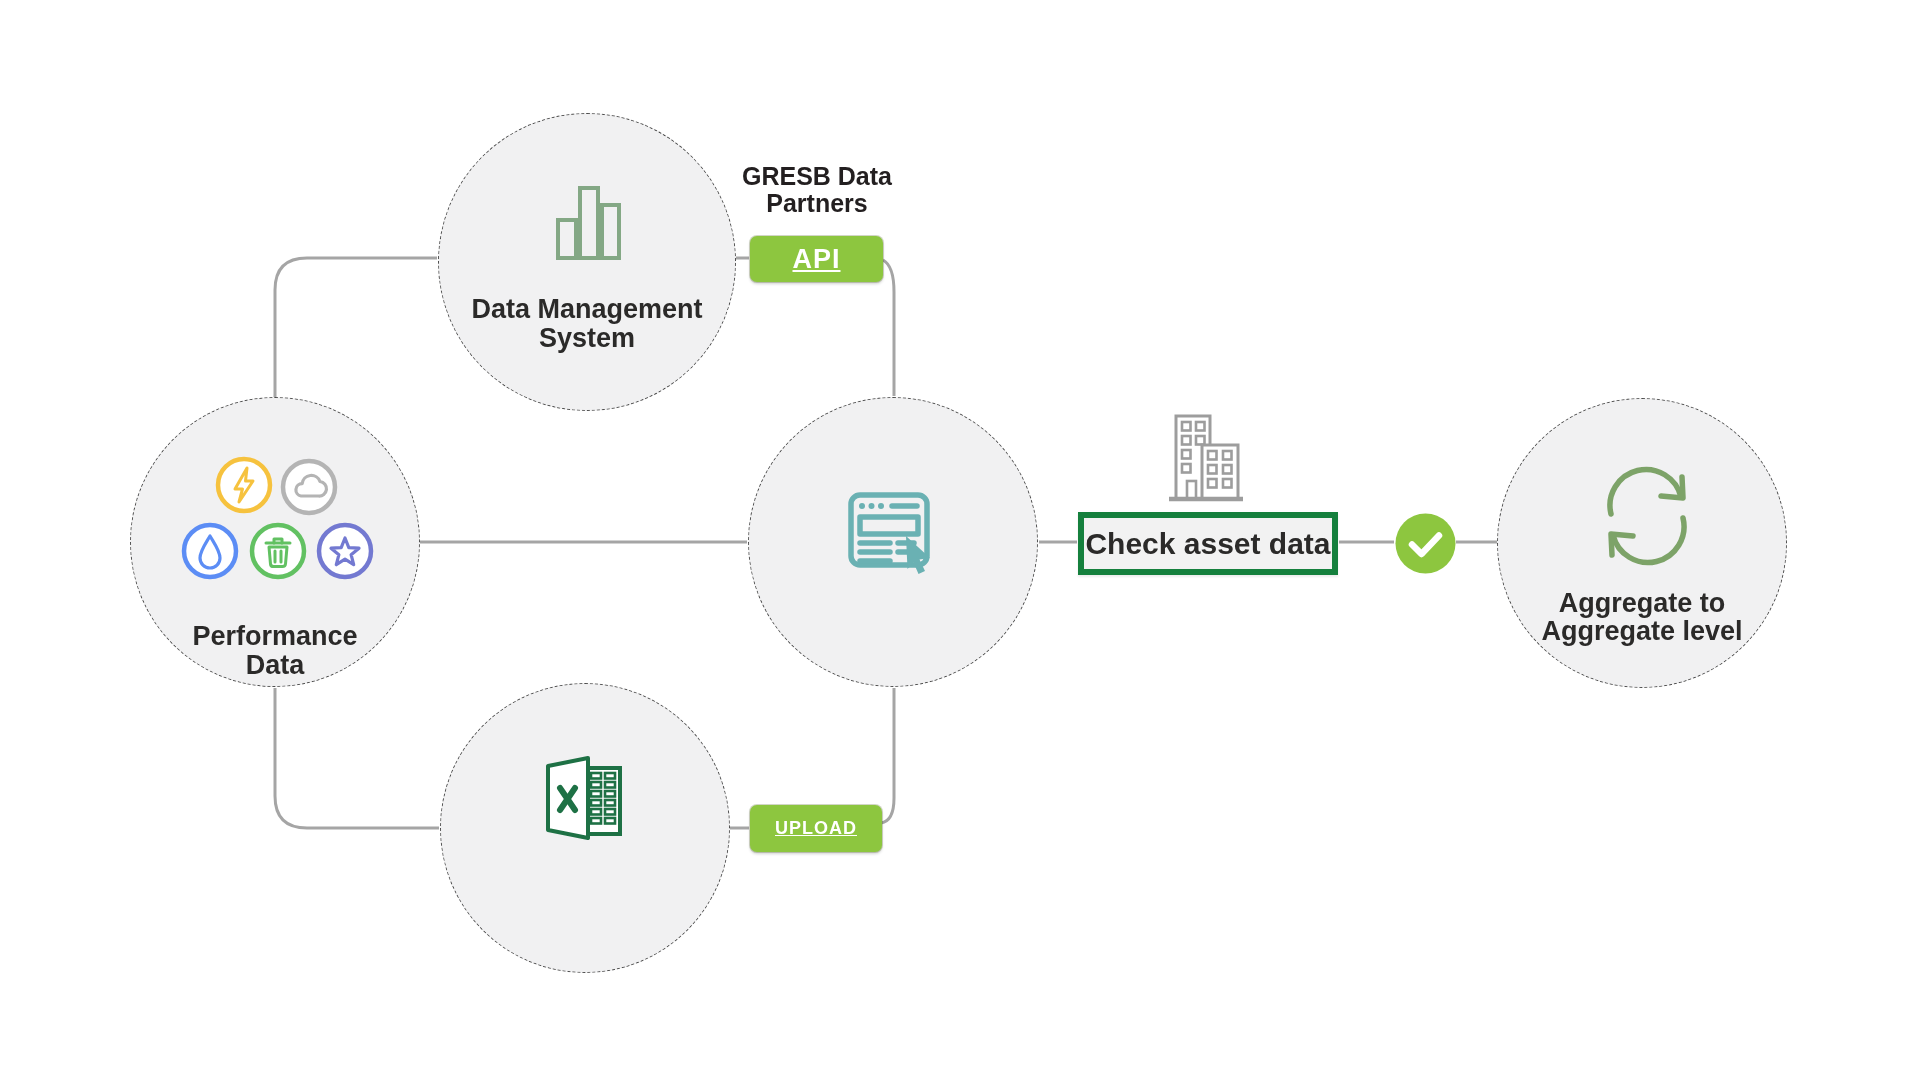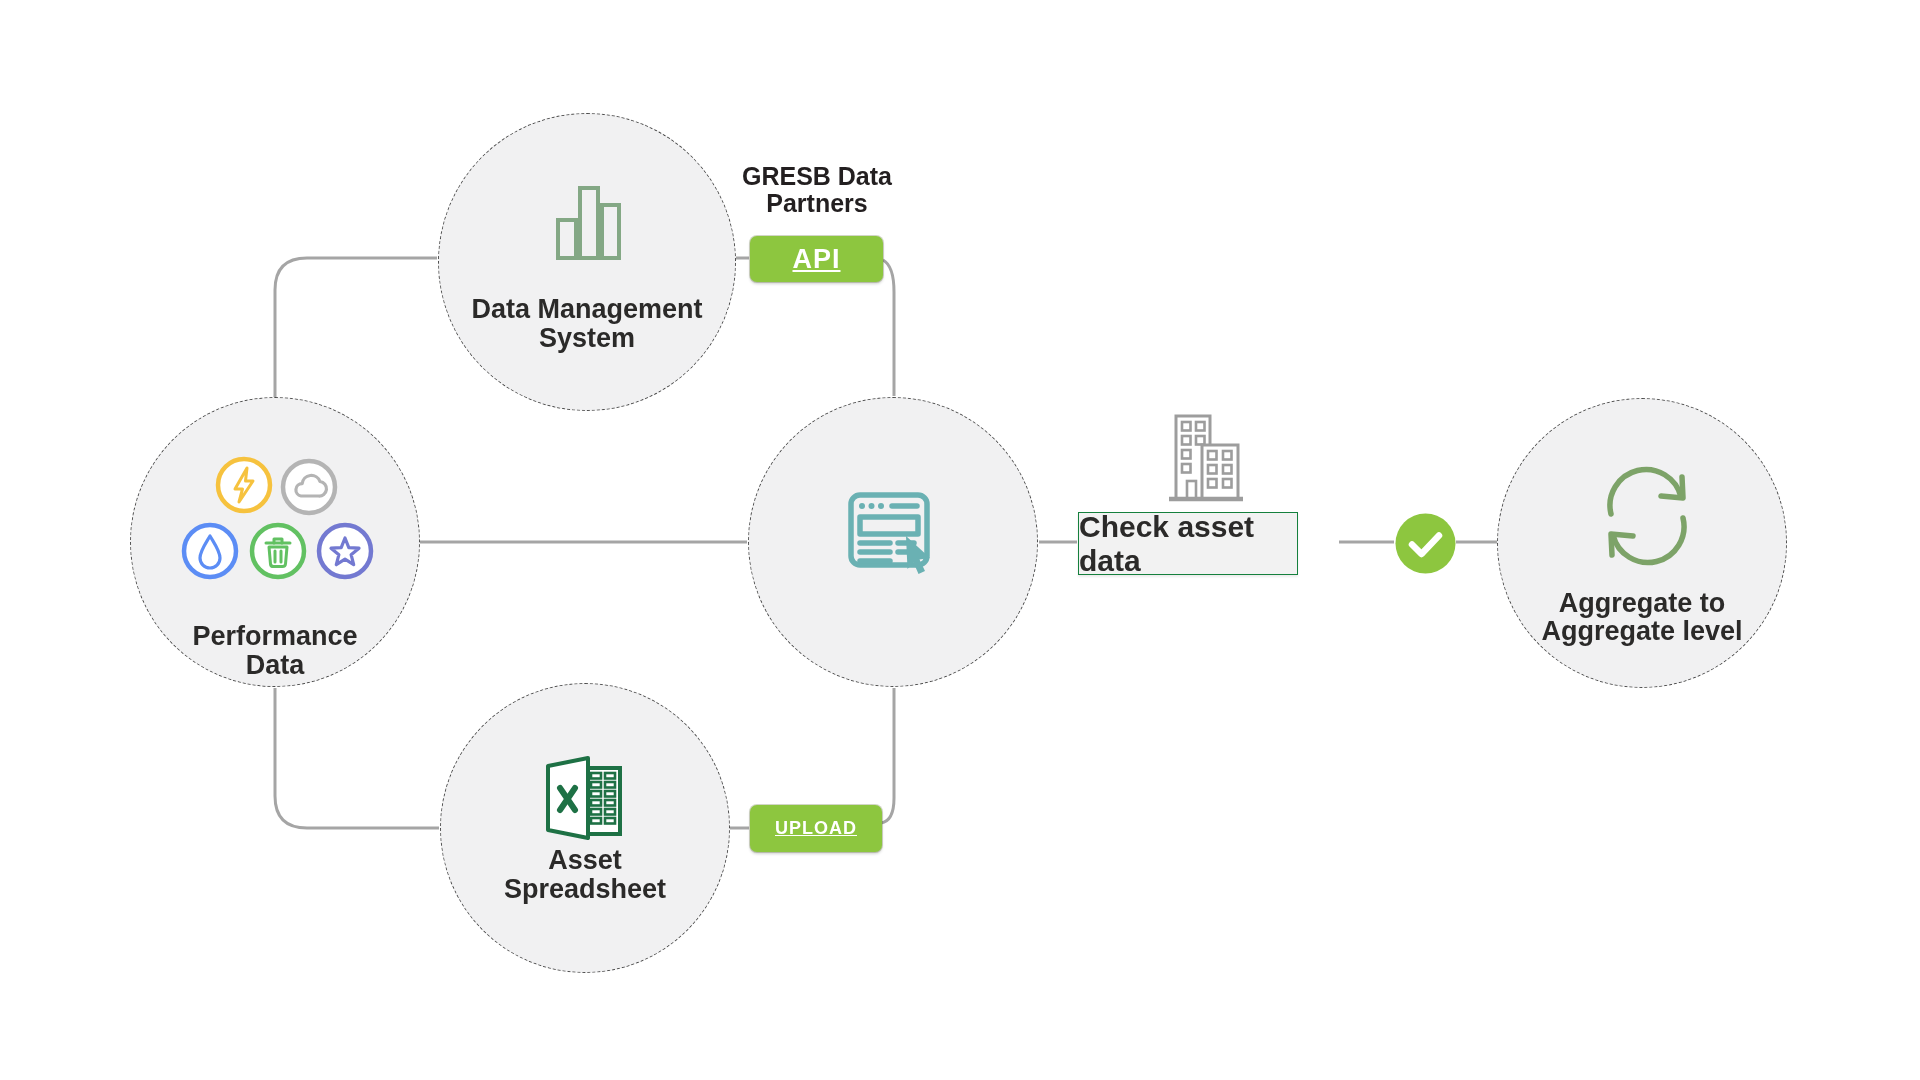--- a/index.html
+++ b/index.html
@@ -28,22 +28,22 @@
     text-decoration:underline;
   }
   .badge.api{left:750px;top:236px;width:133px;height:46px;font-size:27px;}
   .badge.upload{left:750px;top:805px;width:132px;height:47px;font-size:18px;}
   .annotation{
     position:absolute;text-align:center;font-weight:bold;
     white-space:pre-line;color:#231f20;
   }
   .gresb-label{left:712px;top:163px;width:210px;font-size:25px;line-height:27px;}
   .check-box{
-    position:absolute;left:1078px;top:512px;width:220px;height:63px;
-    background:#f2f2f2;border:1px solid #15803d;box-sizing:border-box;
+    position:absolute;left:1078px;top:512px;width:260px;height:63px;
+    background:#f2f2f2;border:6px solid #15803d;box-sizing:border-box;
     display:flex;align-items:center;justify-content:center;
     font-weight:bold;font-size:30px;color:#2b2a29;
     box-shadow:0 2px 2px rgba(0,0,0,.08);
   }
   .abs{position:absolute;}
 </style>
 </head>
 <body>
 
 <div id="canvas">
@@ -122,22 +122,20 @@
           <rect x="47" y="62" width="10" height="5.5"></rect>
             <rect x="61" y="62" width="10" height="5.5"></rect>
         </g>
         <polygon points="44,2 4,10 4,74 44,82" stroke-width="4" stroke-linejoin="round"></polygon>
         <g stroke-width="6" stroke-linecap="round" fill="none">
           <path d="M16 32 L31 54"></path>
             <path d="M31 32 L16 54"></path>
         </g>
       </g>
     </svg>
-    <div class="node-label" style="top:162px;">Asset
-Spreadsheet</div>
   </div>
 
   <div class="node" style="left:748px;top:397px;width:290px;height:290px;">
     <svg class="node-icon" style="left:97px;top:92px;" width="104" height="84" viewBox="0 0 104 84">
       <g fill="none" stroke="#6ab1b3" stroke-width="5.5" stroke-linecap="round" stroke-linejoin="round">
         <rect x="5" y="5" width="76" height="70" rx="9"></rect>
         <path d="M46 16 H71"></path>
         <rect x="14" y="27" width="58" height="17"></rect>
         <path d="M14 53 H44"></path>
           <path d="M14 62 H44"></path>

